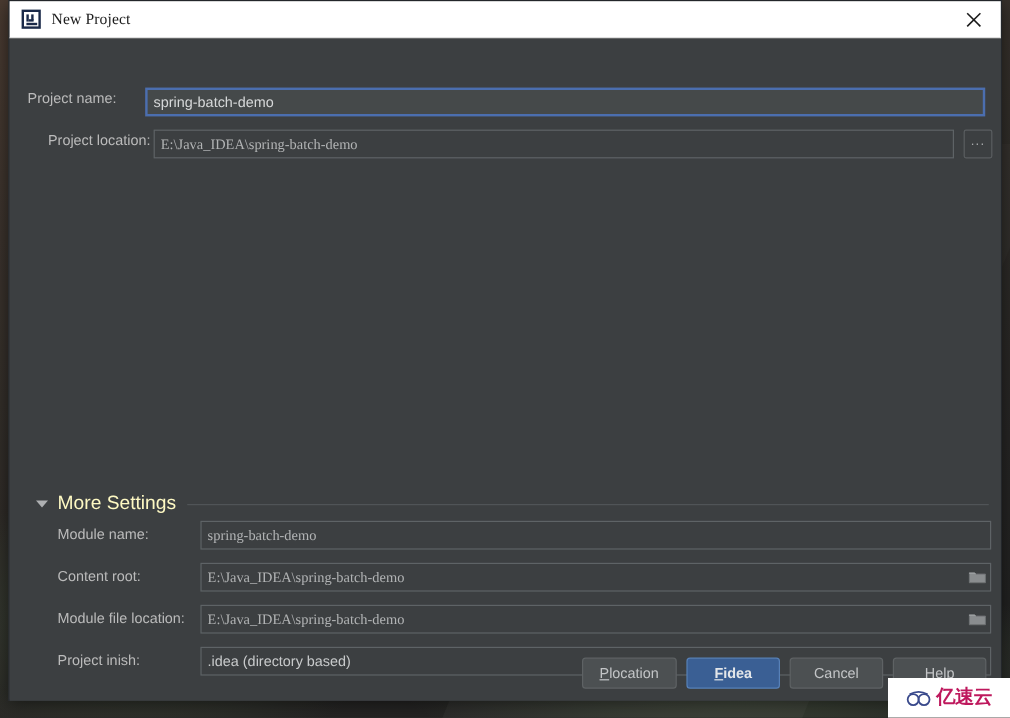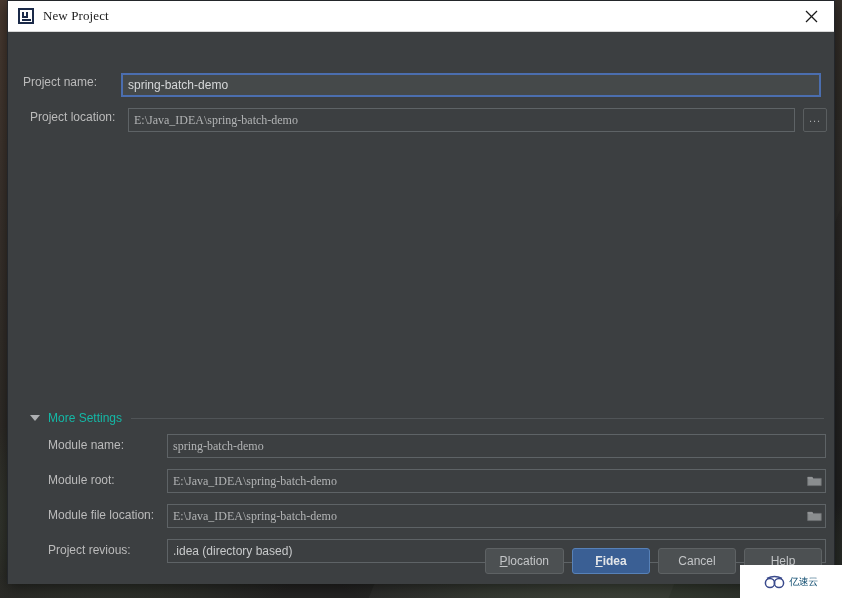--- a/index.html
+++ b/index.html
@@ -201,22 +201,22 @@
     cursor: pointer;
   }
   #ms-triangle {
     width: 0; height: 0;
     border-left: 5px solid transparent;
     border-right: 5px solid transparent;
     border-top: 6px solid #aeb0b2;
     margin-right: 8px;
   }
   #ms-label {
-    font-size: 12px;
-    color: #14b8a6;
+    font-size: 16px;
+    color: #fef9c3;
     white-space: nowrap;
   }
   #ms-rule {
     flex: 1 1 auto;
     height: 1px;
     background: #50545700;
     border-top: 1px solid #505457;
     margin-left: 9px;
     margin-top: 1px;
   }
@@ -262,24 +262,25 @@
     width: 102px;
     height: 33px;
     background: #ffffff;
     display: flex;
     align-items: center;
     justify-content: center;
     gap: 3px;
     z-index: 50;
   }
   #wm-text {
-    font-size: 10px;
-    color: #0c4a6e;
+    font-size: 16px;
+    color: #be185d;
     font-family: "DejaVu Sans", sans-serif;
     letter-spacing: -0.5px;
+    font-weight: bold;
   }
 </style>
 </head>
 <body>
 
 <div id="desktop">
   <div class="wp-streak" style="left:60px;  top:500px; width:260px; height:70px;"></div>
   <div class="wp-streak" style="left:380px; top:540px; width:300px; height:60px;"></div>
   <div class="wp-streak" style="left:700px; top:120px; width:120px; height:280px; opacity:.5;"></div>
 </div>
@@ -302,39 +303,39 @@
     </div>
   </div>
 
   <div id="dlg-body">
 
     <div class="row" style="left:15px; top:43px;">
       <span class="field-label">Project name:</span>
     </div>
     <input class="textfield focused" type="text" style="left: 113px; top: 41px; width: 700px; position: absolute;" value="spring-batch-demo">
 
-    <div class="row" style="left:22px; top:78px;">
+    <div class="row" style="left:32px; top:78px;">
       <span class="field-label">Project location:</span>
     </div>
     <input class="textfield readonly" type="text" style="left: 120px; top: 76px; width: 667px; position: absolute;" value="E:\Java_IDEA\spring-batch-demo">
     <div id="browse-dots" style="position:absolute; left:795px; top:76px;">...</div>
 
     <div id="more-settings-row">
       <span id="ms-triangle"></span>
       <span id="ms-label">More Settings</span>
       <span id="ms-rule"></span>
     </div>
 
     <div class="row" style="left:40px; top:406px;">
       <span class="field-label">Module name:</span>
     </div>
     <input class="textfield readonly" type="text" style="left: 159px; top: 402px; width: 659px; position: absolute;" value="spring-batch-demo">
 
     <div class="row" style="left:40px; top:441px;">
-      <span class="field-label">Module root:</span>
+      <span class="field-label">Content root:</span>
     </div>
     <div style="position:absolute; left:159px; top:437px; width:659px; height:24px;">
       <input class="textfield readonly" type="text" style="width: 659px; height: 24px;" value="E:\Java_IDEA\spring-batch-demo">
       <div class="folder-btn">
         <svg width="15" height="12" viewBox="0 0 15 12" aria-hidden="true">
           <path d="M0.7 2.2 L5.2 2.2 L6.4 3.4 L14.2 3.4 L14.2 10.6 L0.7 10.6 Z" fill="#8a8d8f" stroke="#6e7173" stroke-width="0.8"></path>
           <path d="M0.7 2.2 L5.2 2.2 L6.4 3.4 L0.7 3.4 Z" fill="#9b9ea0"></path>
         </svg>
       </div>
     </div>
@@ -346,21 +347,21 @@
       <input class="textfield readonly" type="text" style="width: 659px; height: 24px;" value="E:\Java_IDEA\spring-batch-demo">
       <div class="folder-btn">
         <svg width="15" height="12" viewBox="0 0 15 12" aria-hidden="true">
           <path d="M0.7 2.2 L5.2 2.2 L6.4 3.4 L14.2 3.4 L14.2 10.6 L0.7 10.6 Z" fill="#8a8d8f" stroke="#6e7173" stroke-width="0.8"></path>
           <path d="M0.7 2.2 L5.2 2.2 L6.4 3.4 L0.7 3.4 Z" fill="#9b9ea0"></path>
         </svg>
       </div>
     </div>
 
     <div class="row" style="left:40px; top:511px;">
-      <span class="field-label">Project revious:</span>
+      <span class="field-label">Project inish:</span>
     </div>
     <div style="position:absolute; left:159px; top:507px; width:659px; height:24px;">
       <input class="textfield" type="text" style="width: 659px; height: 24px;" value=".idea (directory based)">
       <div class="dd-btn">
         <span class="dd-arrow"></span>
       </div>
     </div>
 
     <div id="btn-bar">
       <div class="dlg-btn">

